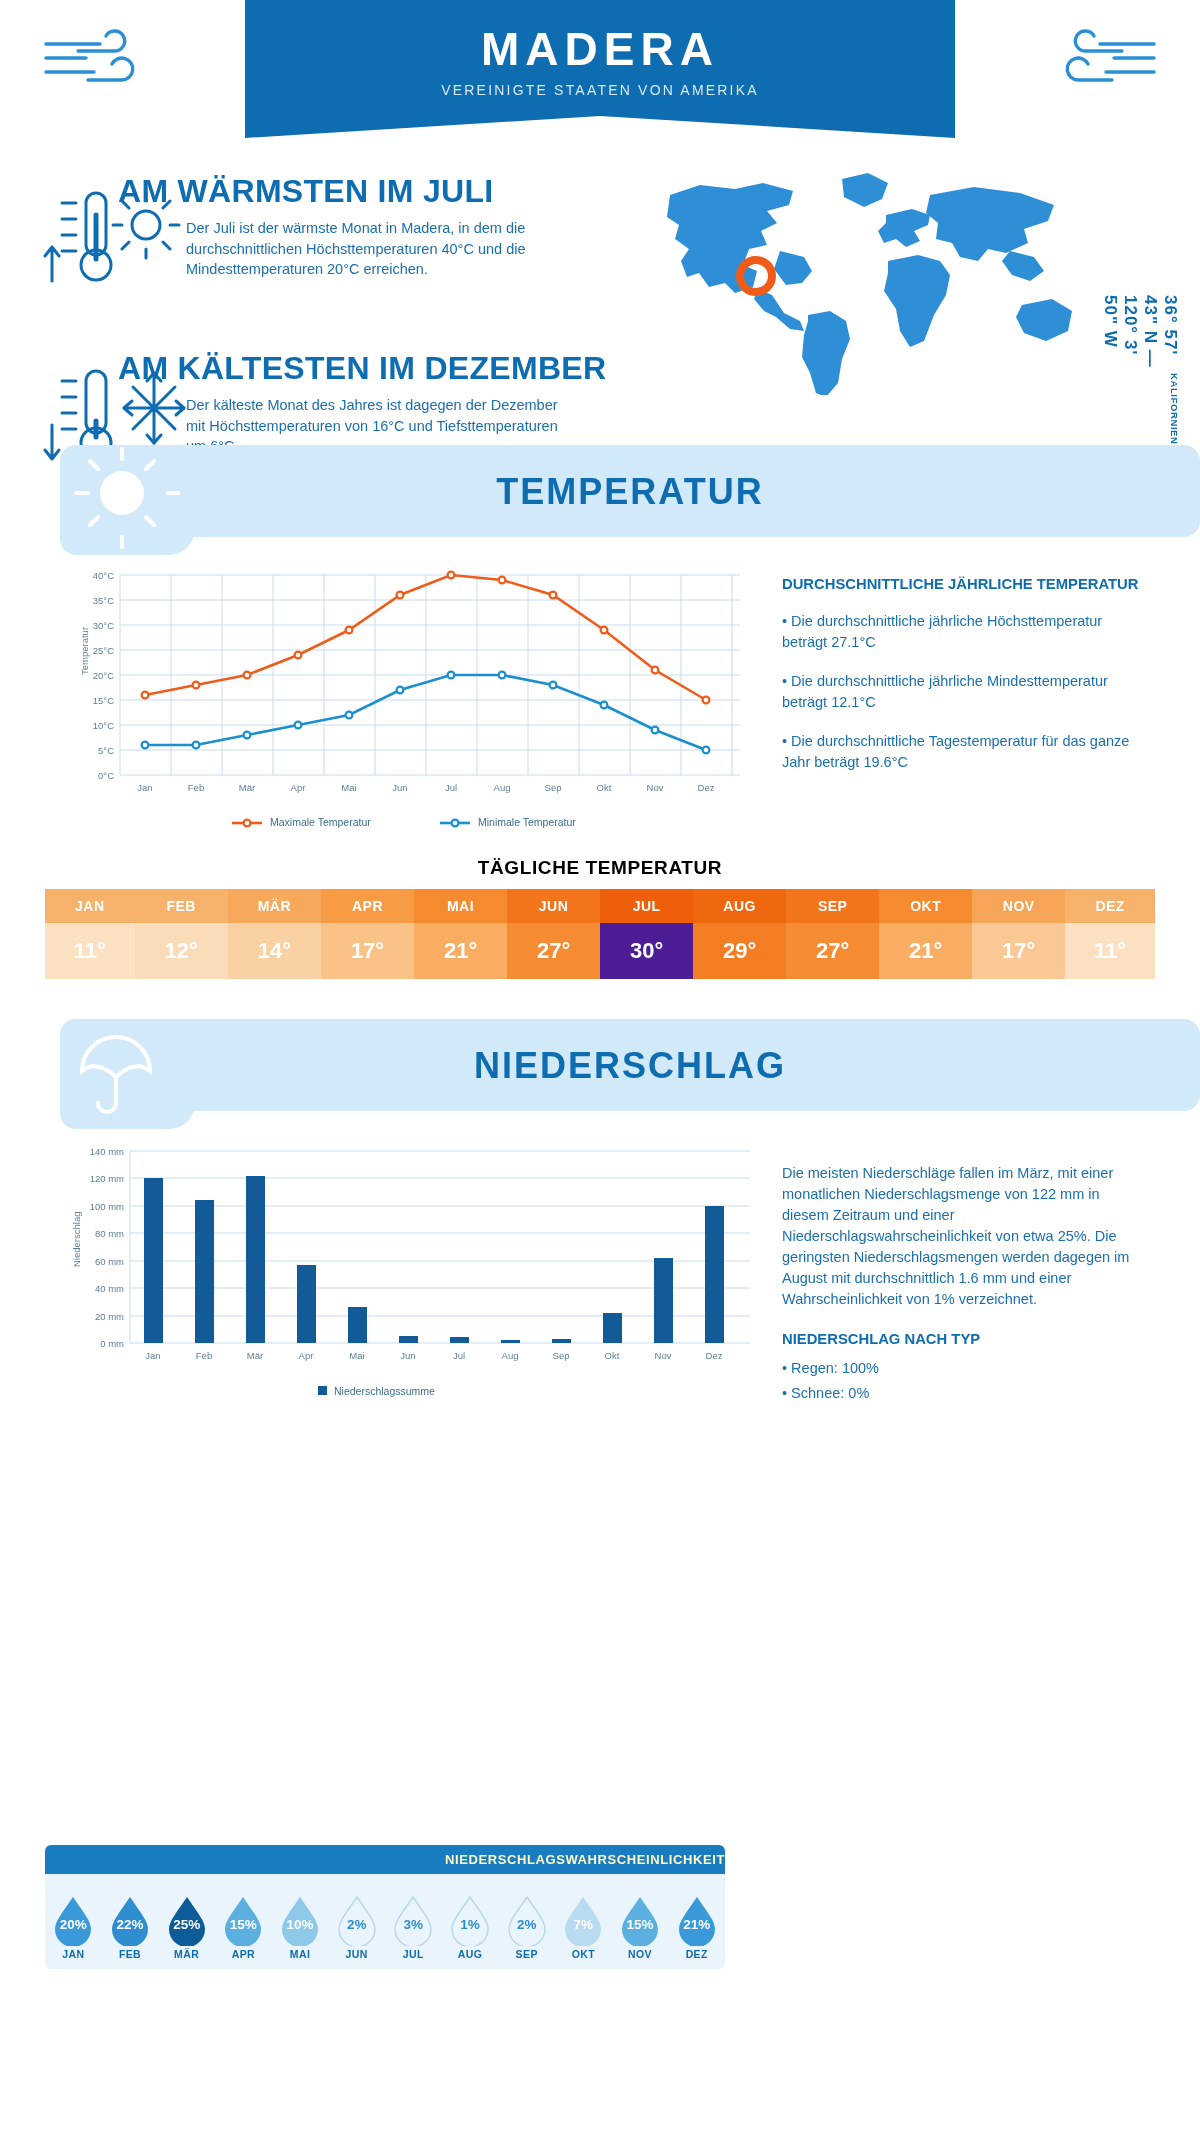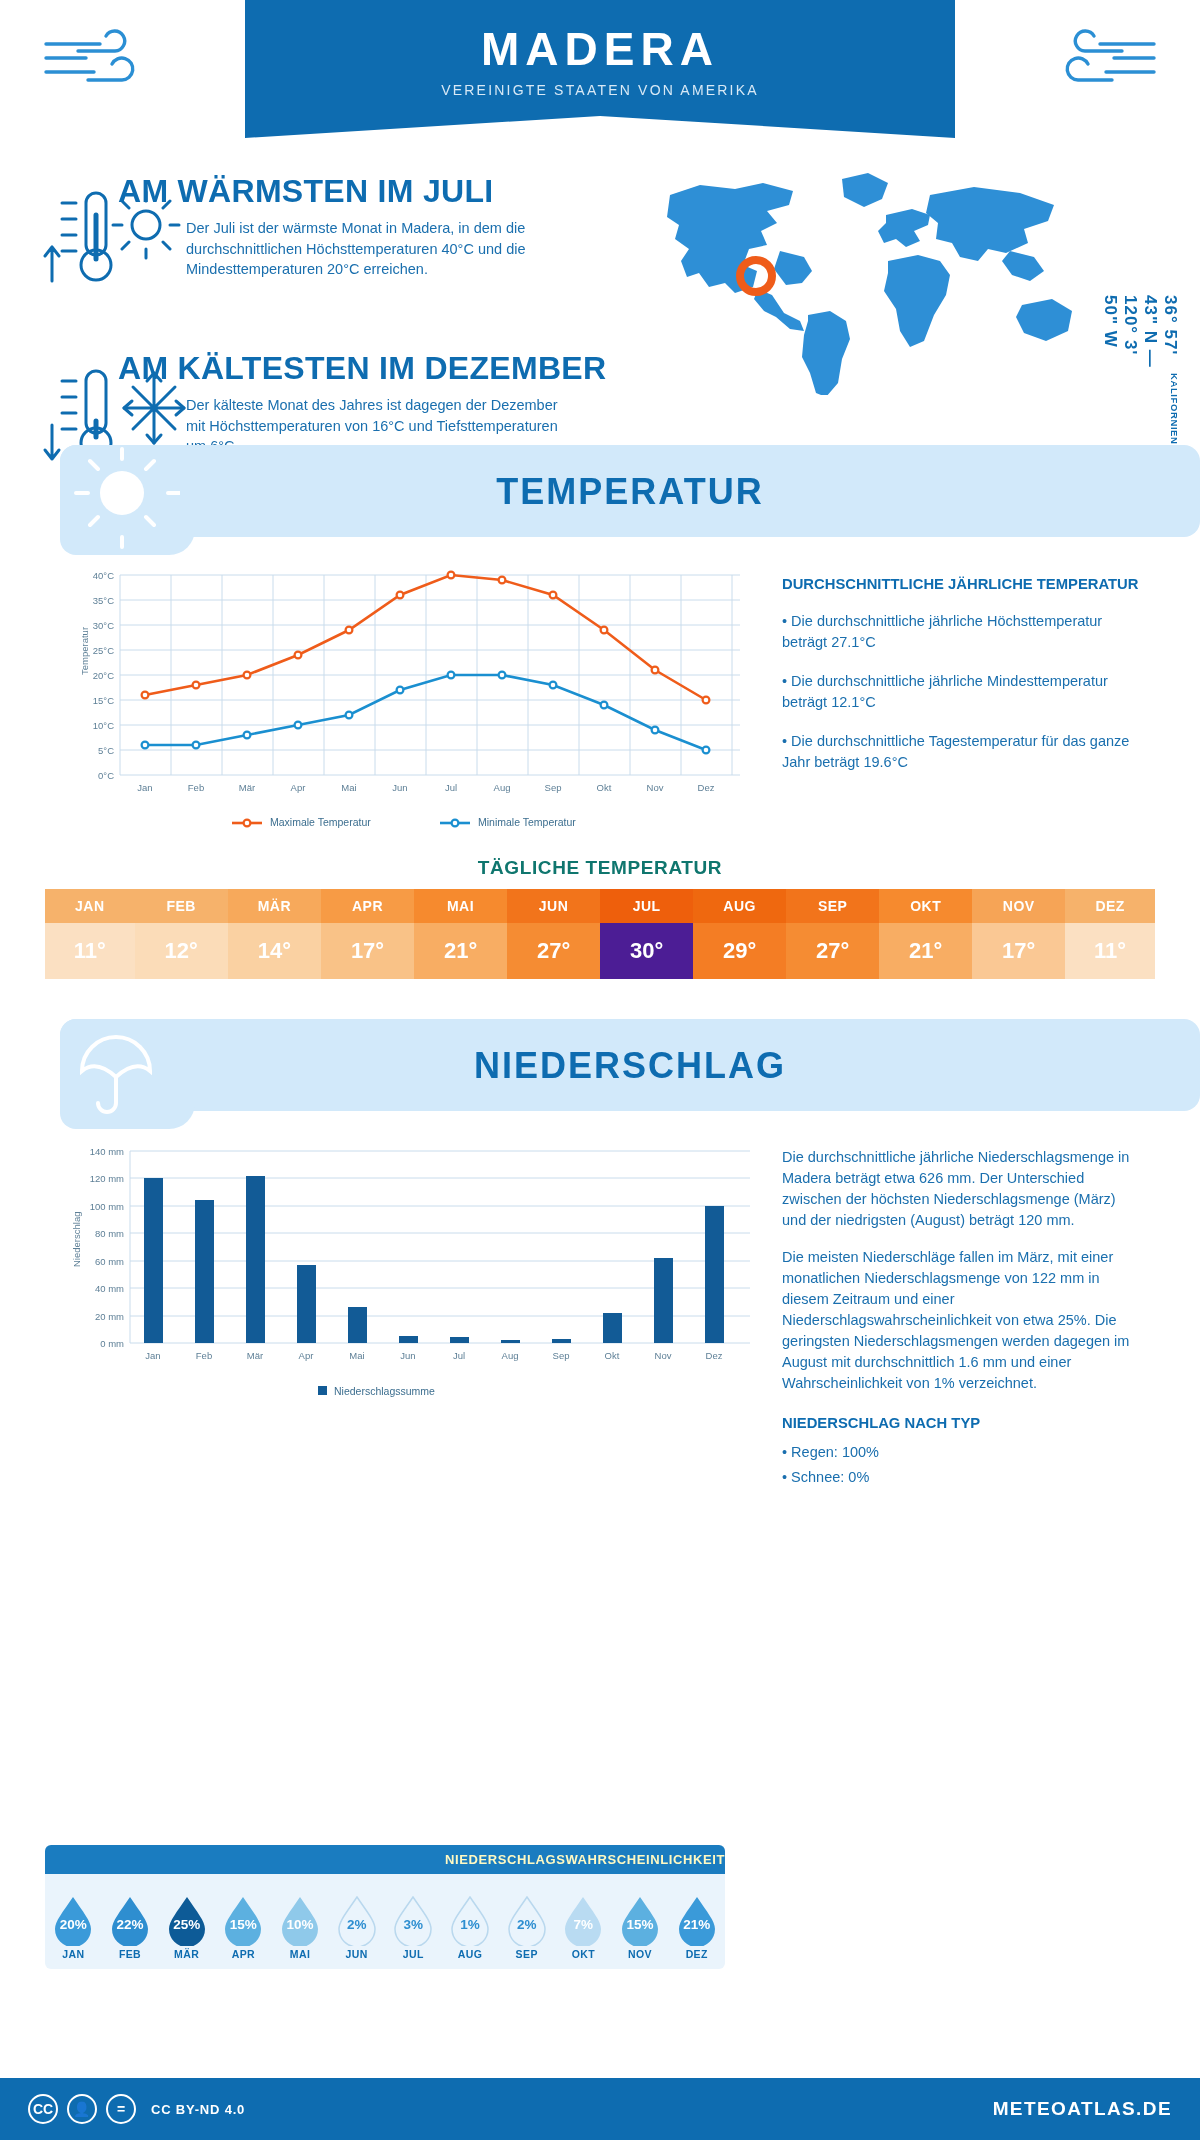--- a/index.html
+++ b/index.html
@@ -75,21 +75,21 @@
   
   .chart-block { position:relative; }
 
   svg text { font-family:"Liberation Sans", sans-serif; }
 
   .side-text { position:absolute; font-size:14.5px; line-height:1.45; color:#1a6fae; }
   .side-head { font-size:14.8px; font-weight:bold; color:#0e6cb0; line-height:1.35; }
 
   
   .tbl-title {
-    text-align:center; font-size:19px; font-weight:bold; color:#0f766e;
+    text-align:center; font-size:19px; font-weight:bold; color:#000000;
     letter-spacing:.6px; margin:6px 0 10px 0;
   }
   .temp-table { width:1110px; margin:0 45px; border-collapse:separate; border-spacing:0; }
   .temp-table th {
     font-size:14px; color:#ffffff; padding:9px 0; font-weight:bold; letter-spacing:.5px;
   }
   .temp-table td {
     font-size:22px; color:#ffffff; padding:15px 0; text-align:center; font-weight:bold;
   }
   .prob-head {
@@ -450,21 +450,20 @@
           <text x="623" y="222">Nov</text>
           <text x="674" y="222">Dez</text>
       </g>
       <g>
         <rect x="278" y="249" width="9" height="9" fill="#125b96"></rect>
         <text x="294" y="258" font-size="10.5" fill="#3c6e8f">Niederschlagssumme</text>
       </g>
     </svg>
 
     <div style="position:absolute; left:782px; top:10px; width:360px;">
-      <div class="side-text" style="position:static;">Die durchschnittliche jährliche Niederschlagsmenge in Madera beträgt etwa 626 mm. Der Unterschied zwischen der höchsten Niederschlagsmenge (März) und der niedrigsten (August) beträgt 120 mm.</div>
       <div class="side-text" style="position:static; margin-top:16px;">Die meisten Niederschläge fallen im März, mit einer monatlichen Niederschlagsmenge von 122 mm in diesem Zeitraum und einer Niederschlagswahrscheinlichkeit von etwa 25%. Die geringsten Niederschlagsmengen werden dagegen im August mit durchschnittlich 1.6 mm und einer Wahrscheinlichkeit von 1% verzeichnet.</div>
       <div class="side-head" style="margin-top:20px;">NIEDERSCHLAG NACH TYP</div>
       <div class="side-text" style="position:static; margin-top:8px;">• Regen: 100%</div>
       <div class="side-text" style="position:static; margin-top:4px;">• Schnee: 0%</div>
     </div>
   </div>
 
   <div style="position:absolute; left:45px; top:1845px; width:680px;">
     <div class="prob-head">NIEDERSCHLAGSWAHRSCHEINLICHKEIT</div>
     <div class="prob-row">
@@ -585,23 +584,14 @@
               <path d="M22 3 C32 18 40 27 40 35 a18 18 0 0 1 -36 0 C4 27 12 18 22 3z" fill="#3a9ad9"></path>
             </svg>
           <span style="color:#ffffff">21%</span>
         </div>
         <div class="prob-month">DEZ</div>
       </div>
 
     </div>
   </div>
 
-  <div class="footer">
-    <div class="cc-group">
-      <div class="cc-badge">CC</div>
-      <div class="cc-badge">👤</div>
-      <div class="cc-badge">=</div>
-      <div class="cc-text">CC BY-ND 4.0</div>
-    </div>
-    <div class="brand">METEOATLAS.DE</div>
-  </div>
 
 </div>
 
 </body></html>

